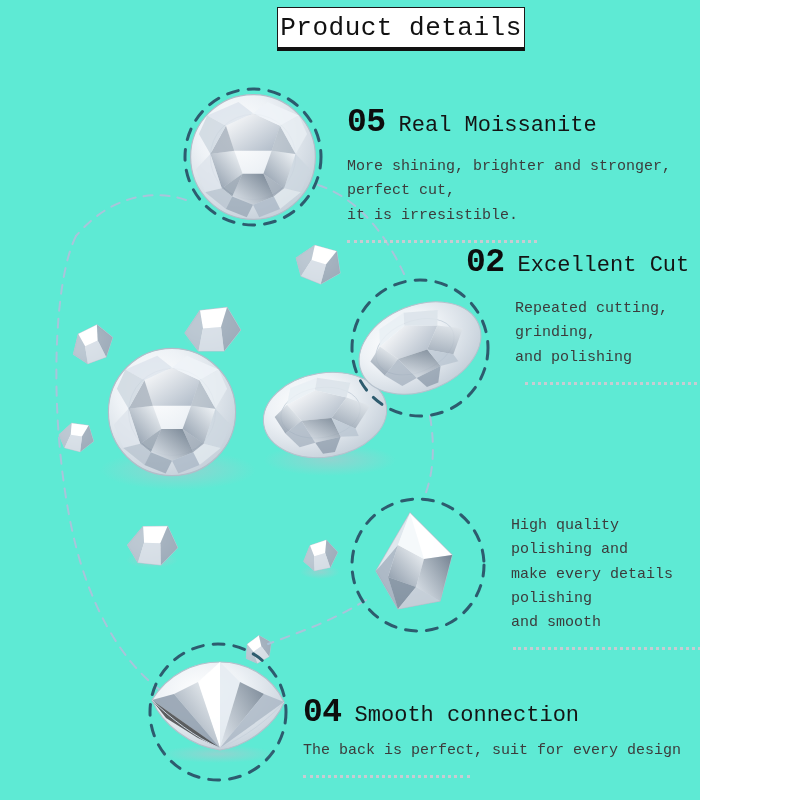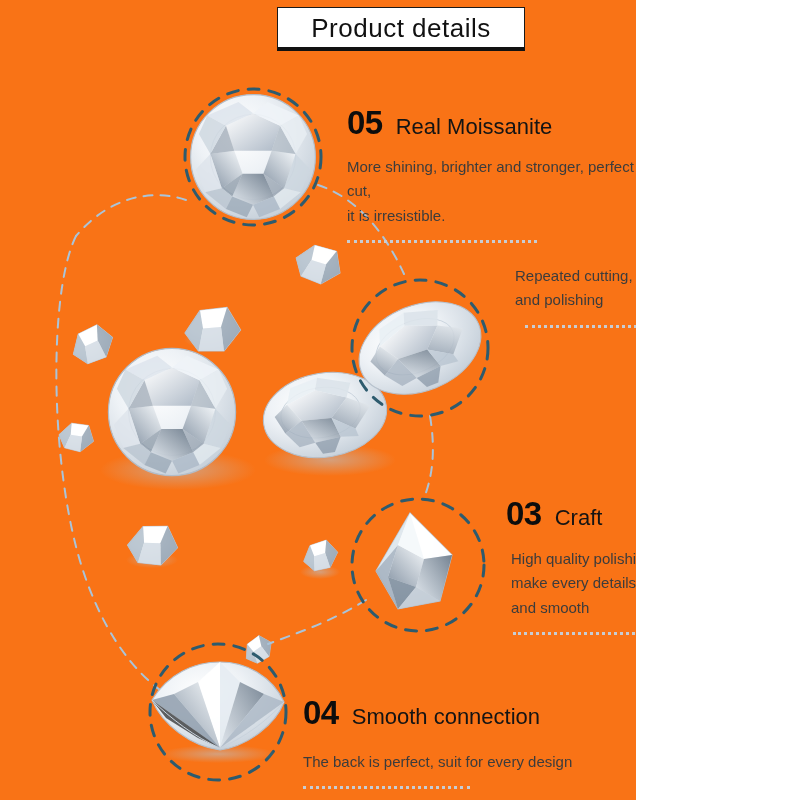--- a/index.html
+++ b/index.html
@@ -2,25 +2,25 @@
 <html><head>
 <meta charset="utf-8">
 <style>
   html, body {
     margin: 0;
     padding: 0;
     background: #ffffff;
   }
   #page {
     position: relative;
-    width: 636px;
+    width: 700px;
     height: 800px;
-    background: #f97316;
+    background: #5eead4;
     overflow: hidden;
-    font-family: Liberation Sans, sans-serif;
+    font-family: Liberation Mono, monospace;
     color: #1a1a1a;
   }
 
   
   #bg-art {
     position: absolute;
     inset: 0;
     width: 800px;
     height: 800px;
     pointer-events: none;
@@ -92,21 +92,21 @@
 
   #feature-02 { left: 466px; top: 246px; }
   #feature-02 .feature-body { margin-left: 49px; margin-top: 18px; }
   #feature-02 .dot-rule { width: 196px; margin-left: 59px; }
 
   #feature-03 { left: 506px; top: 497px; }
   #feature-03 .feature-body { margin-top: 17px; margin-left: 5px; }
   #feature-03 .dot-rule { width: 193px; margin-left: 7px; }
 
   #feature-04 { left: 303px; top: 696px; }
-  #feature-04 .feature-body { margin-top: 21px; }
+  #feature-04 .feature-body { margin-top: 10px; }
   #feature-04 .dot-rule { width: 167px; }
 </style>
 </head>
 <body>
 
 <div id="page">
 
   <svg id="bg-art" viewBox="0 0 800 800" xmlns="http://www.w3.org/2000/svg">
     <defs>
       <radialGradient id="gShine" cx="38%" cy="32%" r="72%">
@@ -259,30 +259,30 @@
     <div class="feature-head">
       <span class="feature-num">05</span>
       <span class="feature-title">Real Moissanite</span>
     </div>
     <div class="feature-body">More shining, brighter and stronger, perfect cut,
 it is irresistible.</div>
     <div class="dot-rule"></div>
   </div>
 
   <div class="feature" id="feature-02">
+    <div class="feature-head">
+      <span class="feature-num">02</span>
+      <span class="feature-title">Excellent Cut</span>
+    </div>
     <div class="feature-body">Repeated cutting, grinding,
 and polishing</div>
     <div class="dot-rule"></div>
   </div>
 
   <div class="feature" id="feature-03">
-    <div class="feature-head">
-      <span class="feature-num">03</span>
-      <span class="feature-title">Craft</span>
-    </div>
     <div class="feature-body">High quality polishing and
 make every details polishing
 and smooth</div>
     <div class="dot-rule"></div>
   </div>
 
   <div class="feature" id="feature-04">
     <div class="feature-head">
       <span class="feature-num">04</span>
       <span class="feature-title">Smooth connection</span>

